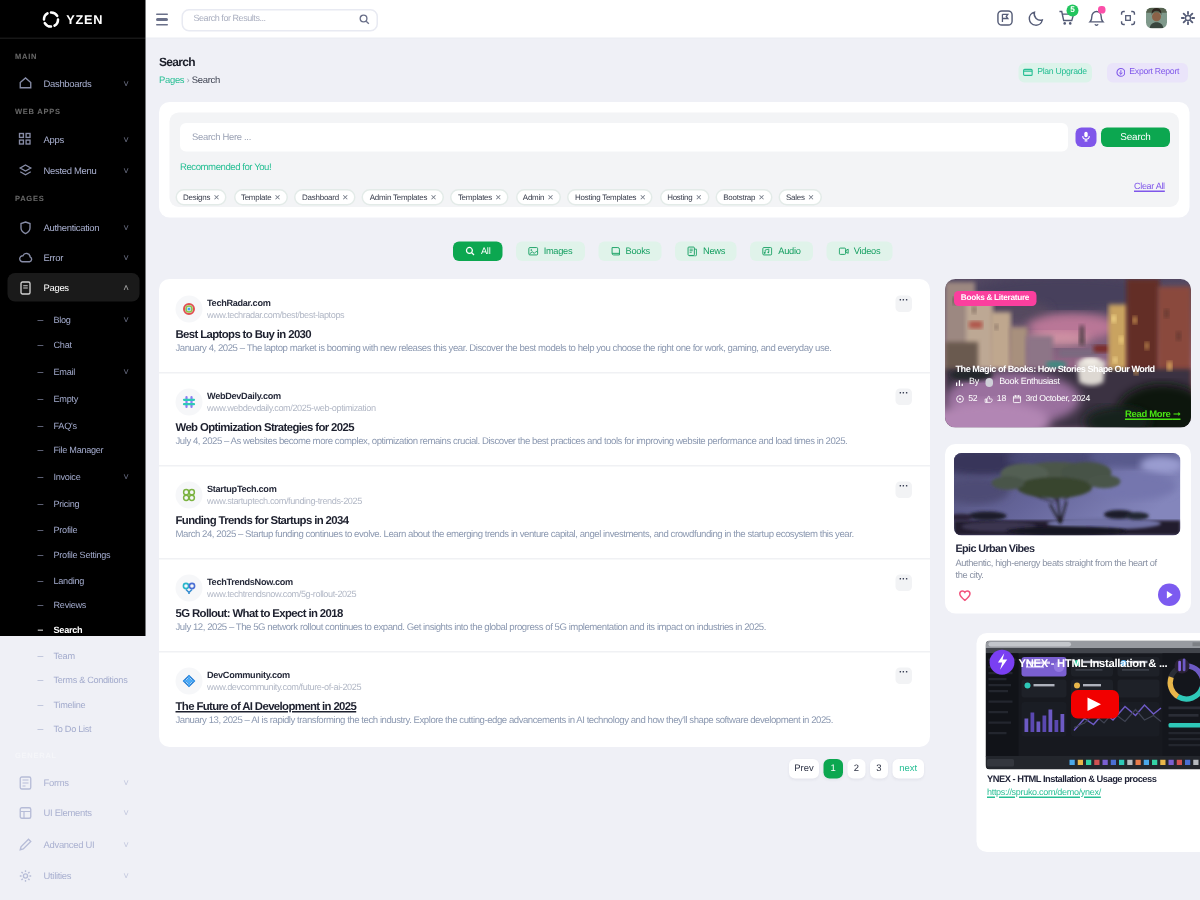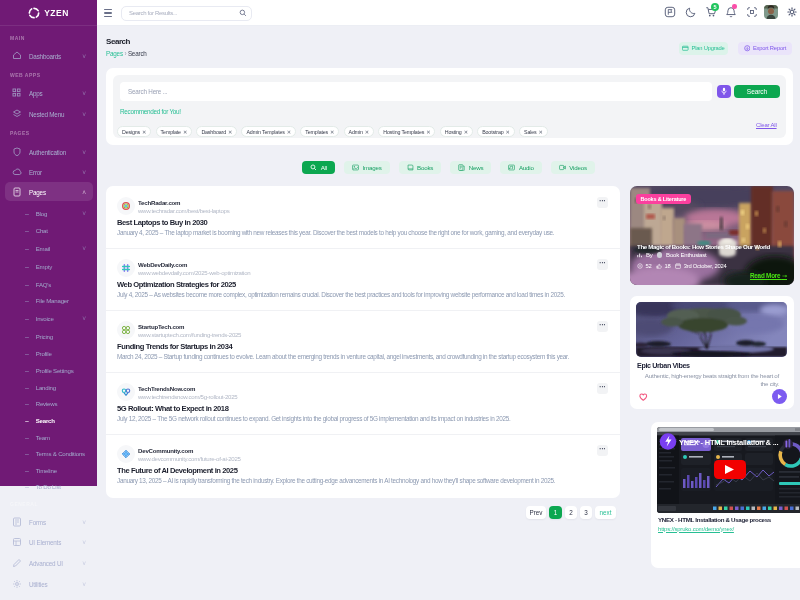--- a/index.html
+++ b/index.html
@@ -1,18 +1,18 @@
 <!DOCTYPE html>
 <html><head>
 <meta charset="utf-8">
 <style>
 * { margin:0; padding:0; box-sizing:border-box; }
 html,body { width:800px; height:600px; overflow:hidden; font-family:"Liberation Sans",sans-serif; background:#eff0f6; }
 body { position:relative; }
-#sidebar { position:absolute; left:0; top:0; width:97px; height:486px; background:#701a75; z-index:5; }
+#sidebar { position:absolute; left:0; top:0; width:97px; height:424px; background:#000000; z-index:5; }
 #logo { position:absolute; left:0; top:0; width:97px; height:26px; border-bottom:1px solid rgba(255,255,255,0.09); display:flex; align-items:center; justify-content:center; gap:4px; color:#fff; font-weight:bold; font-size:8.5px; letter-spacing:0.5px; }
 .slabel { position:absolute; left:10px; color:rgba(255,255,255,0.40); font-size:5px; font-weight:bold; letter-spacing:0.5px; }
 .sitem { position:absolute; left:0; width:97px; height:18px; display:flex; align-items:center; color:#a9b0d0; font-size:6.3px; letter-spacing:-0.2px; }
 .sitem svg { margin-left:12px; margin-right:7px; opacity:0.8; flex:none; }
 .sitem .ch, .ssub .ch { position:absolute; right:11px; font-size:6.5px; opacity:0.6; letter-spacing:0; }
 .ssub { position:absolute; left:0; width:97px; height:17px; display:flex; align-items:center; color:#a2aacc; font-size:6.1px; letter-spacing:-0.2px; }
 .ssub .dash { margin-left:25px; margin-right:7px; opacity:0.8; font-size:7px; }
 .active-row { position:absolute; left:5px; width:88px; height:19px; background:rgba(255,255,255,0.10); border-radius:5px; }
 #header { position:absolute; left:97px; top:0; width:703px; height:26px; background:#fff; border-bottom:1px solid #eceef4; z-index:4; }
 .hic { position:absolute; top:6px; }
@@ -264,21 +264,21 @@
           <g fill="none" stroke="#1976d2" stroke-width="1.4">
             <rect x="5.2" y="5.2" width="7.6" height="7.6" transform="rotate(45 9 9)"></rect>
             <rect x="7" y="7" width="4" height="4" transform="rotate(45 9 9)" stroke="#42a5f5"></rect>
             <path d="M9 3.5v11M3.5 9h11" stroke="#42a5f5"></path>
           </g>
         </svg>
       </div>
 <div class="res-name" style="left:32px;top:261px;">DevCommunity.com</div>
 <div class="res-url" style="left:32px;top:269px;">www.devcommunity.com/future-of-ai-2025</div>
 <div class="dots" style="left:491px;top:259px;">···</div>
-<div class="res-title" style="left:11px;top:279.5px;">The Future of AI Development in 2025</div>
+<div class="res-title" style="left:11px;top:279.5px;text-decoration:underline;">The Future of AI Development in 2025</div>
 <div class="res-desc" style="left:11px;top:290.5px;">January 13, 2025 – AI is rapidly transforming the tech industry. Explore the cutting-edge advancements in AI technology and how they'll shape software development in 2025.</div>
 </div>
 <div class="pgbtn" style="left:429px;top:480px;width:20px;">Prev</div>
 <div class="pgbtn" style="left:452px;top:480px;width:13px;background:#0ca750;color:#fff;">1</div>
 <div class="pgbtn" style="left:468px;top:480px;width:12px;">2</div>
 <div class="pgbtn" style="left:483px;top:480px;width:12px;">3</div>
 <div class="pgbtn" style="left:498px;top:480px;width:21px;color:#27bf94;">next</div>
 <div style="position:absolute;left:533px;top:160px;width:164px;height:99px;border-radius:7px;overflow:hidden;">
 <svg width="164" height="99" viewBox="0 0 164 99">
 <defs>
@@ -347,21 +347,21 @@
         </svg>52
 <svg width="6" height="6" viewBox="0 0 8 8" style="margin-left:2px;">
           <path d="M1 4h1.5v3H1zM2.5 4.5 4 1.5c0.8 0 1.2 0.5 1 1.3L4.7 4H6.5c0.7 0 1 0.5 0.8 1.1L6.6 6.6C6.4 7 6.1 7 5.7 7H2.5z" fill="none" stroke="#fff" stroke-width="0.7"></path>
         </svg>18
 <svg width="6" height="6" viewBox="0 0 8 8" style="margin-left:2px;">
           <rect x="0.8" y="1.4" width="6.4" height="5.8" rx="0.8" fill="none" stroke="#fff" stroke-width="0.8"></rect>
           <path d="M0.8 3h6.4M2.6 0.6v1.6M5.4 0.6v1.6" stroke="#fff" stroke-width="0.8"></path>
         </svg>3rd October, 2024</div>
 <div style="position:absolute;right:7px;top:86px;color:#49e513;font-size:6.3px;letter-spacing:-0.2px;font-weight:bold;text-decoration:underline;">Read More <span style="font-weight:normal;">➞</span></div>
 </div>
-<div class="card" style="left:533px;top:270px;width:164px;height:113px;text-align:right;">
+<div class="card" style="left:533px;top:270px;width:164px;height:113px;">
 <div style="position:absolute;left:6px;top:6px;width:151px;height:55px;border-radius:5px;overflow:hidden;">
 <svg width="151" height="55" viewBox="0 0 151 55">
 <defs>
 <linearGradient id="sky2" x1="0" y1="0" x2="1" y2="0.45">
  <stop offset="0" stop-color="#4f4d74"></stop>
               <stop offset="0.5" stop-color="#65659a"></stop>
               <stop offset="1" stop-color="#8486bc"></stop>
 </linearGradient>
 <filter id="bl3">
               <feGaussianBlur stdDeviation="1.1"></feGaussianBlur>

